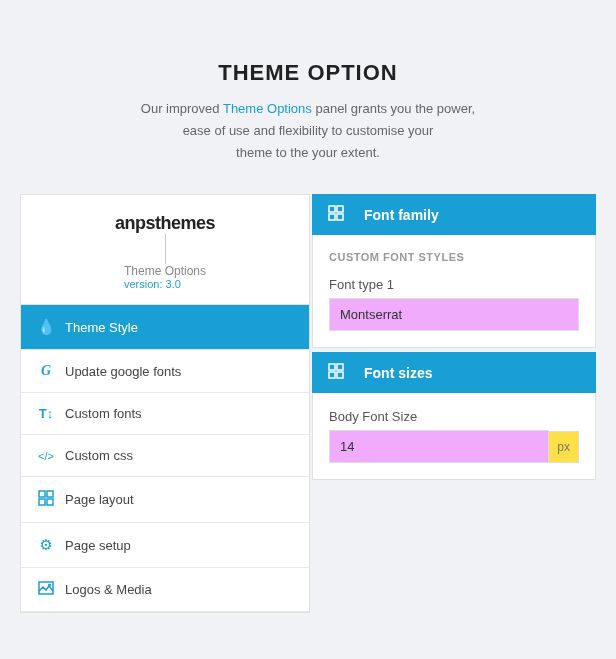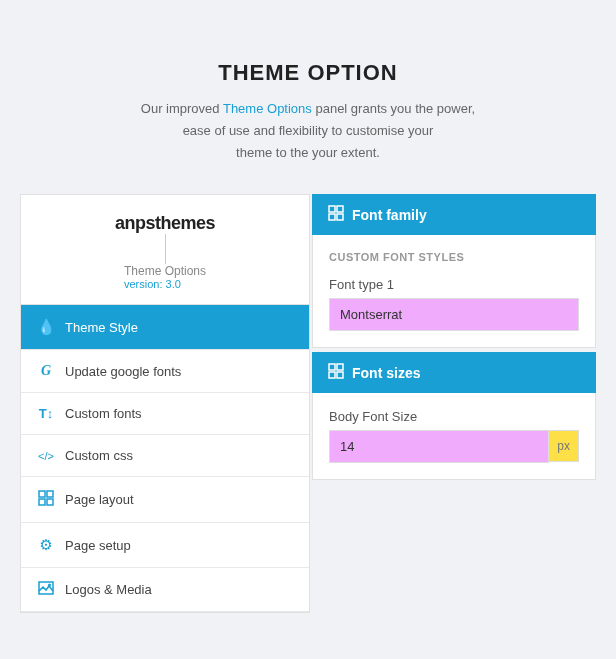--- a/index.html
+++ b/index.html
@@ -118,21 +118,21 @@
       margin-left: 2px;
     }
 
     
     .section-bar {
       background: #1a9fd4;
       color: #fff;
       padding: 11px 16px;
       display: flex;
       align-items: center;
-      gap: 8px;
+      gap: 20px;
       font-size: 14px;
       font-weight: 600;
     }
     .section-bar-icon {
       font-size: 14px;
     }
 
     
     .panel-content {
       background: #fff;
@@ -161,21 +161,21 @@
       border: 1px solid #ddd;
       padding: 8px 10px;
       font-size: 13px;
       color: #333;
       outline: none;
       background: #f0abfc;
     }
 
     .input-with-unit {
       display: flex;
-      align-items: flex-start;
+      align-items: center;
     }
     .input-unit {
       background: #fde047;
       border: 1px solid #ddd;
       border-left: none;
       padding: 8px 8px;
       font-size: 12px;
       color: #777;
     }
   </style>

